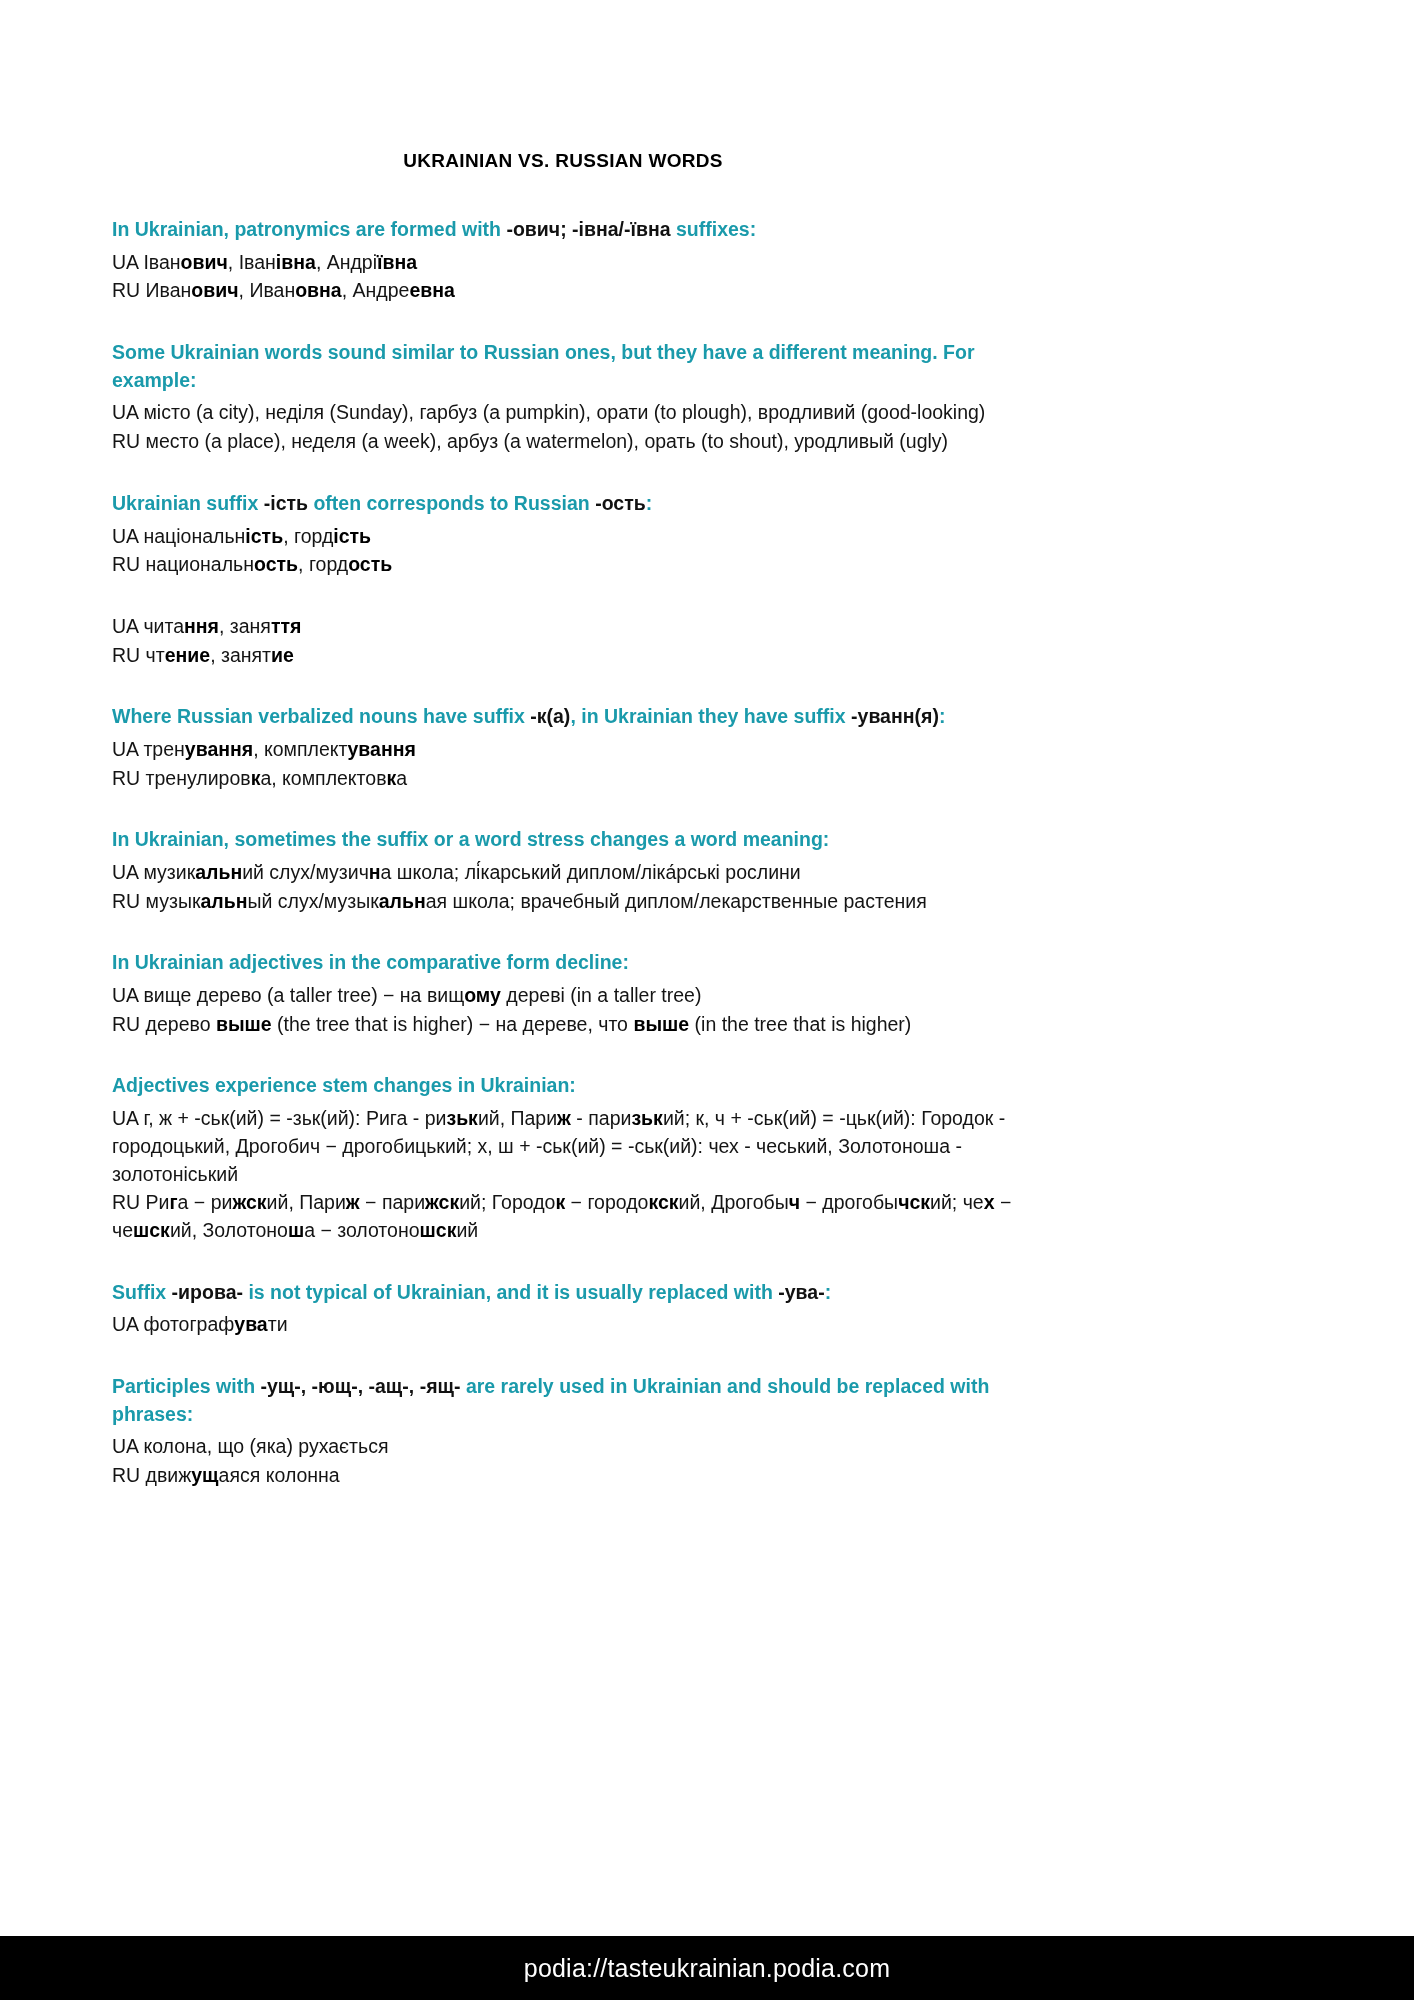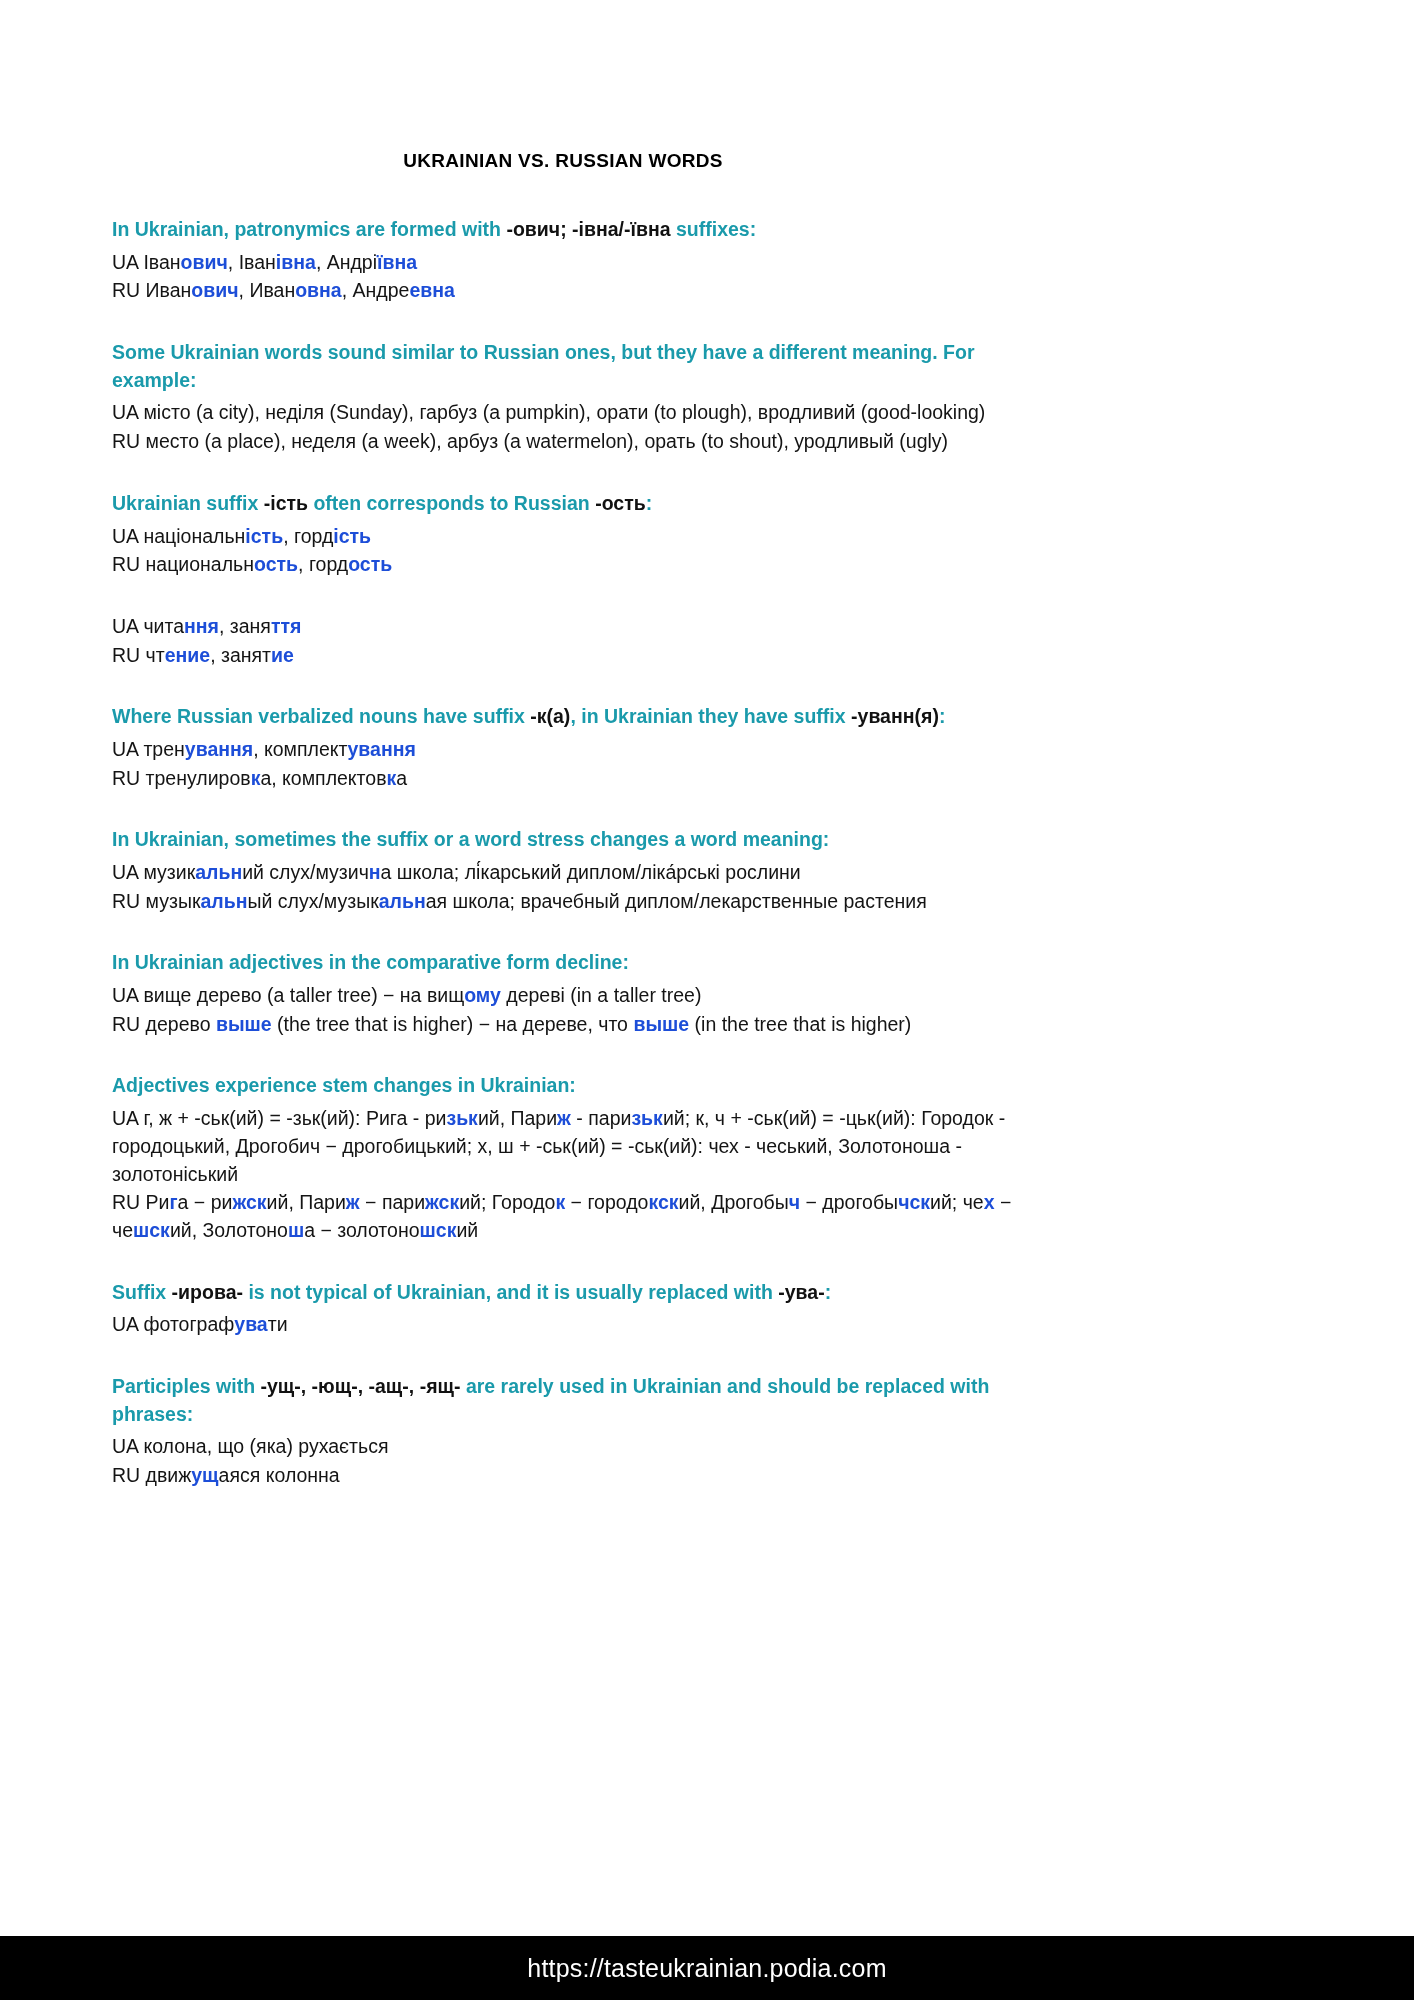--- a/index.html
+++ b/index.html
@@ -23,21 +23,21 @@
   .section:last-child{margin-bottom:0;}
   .heading{
     color:#1a9aab;font-weight:bold;font-size:19.5px;line-height:1.42;
     margin-bottom:5px;
   }
   .heading b,.heading .k{color:#111;font-weight:bold;}
   .example{
     color:#141414;font-size:19.5px;line-height:1.42;
     font-weight:400;margin:1px 0;
   }
-  .example b{font-weight:bold;color:#1d4ed8;}
+  .example b{font-weight:bold;color:#000000;}
   .footer-bar{
     position:absolute;left:0;bottom:0;width:1414px;height:64px;
     background:#000;display:flex;align-items:center;justify-content:center;
   }
   .footer-url{
     color:#fff;font-size:25px;font-weight:400;letter-spacing:.2px;
     font-family:"Liberation Sans","DejaVu Sans",sans-serif;
   }
 </style>
 </head>
@@ -92,16 +92,16 @@
         <div class="example">UA фотограф<b>ува</b>ти</div>
       </div>
       <div class="section">
         <div class="heading">Participles with <b>-ущ-, -ющ-, -ащ-, -ящ-</b> are rarely used in Ukrainian and should be replaced with phrases:</div>
         <div class="example">UA колона, що (яка) рухається</div>
         <div class="example">RU движ<b>ущ</b>аяся колонна</div>
       </div>
     </div>
 
   <div class="footer-bar">
-    <span class="footer-url">https://tasteukrainian.podia.com</span>
+    <span class="footer-url">podia://tasteukrainian.podia.com</span>
   </div>
 
 </div>
 
 </body></html>

